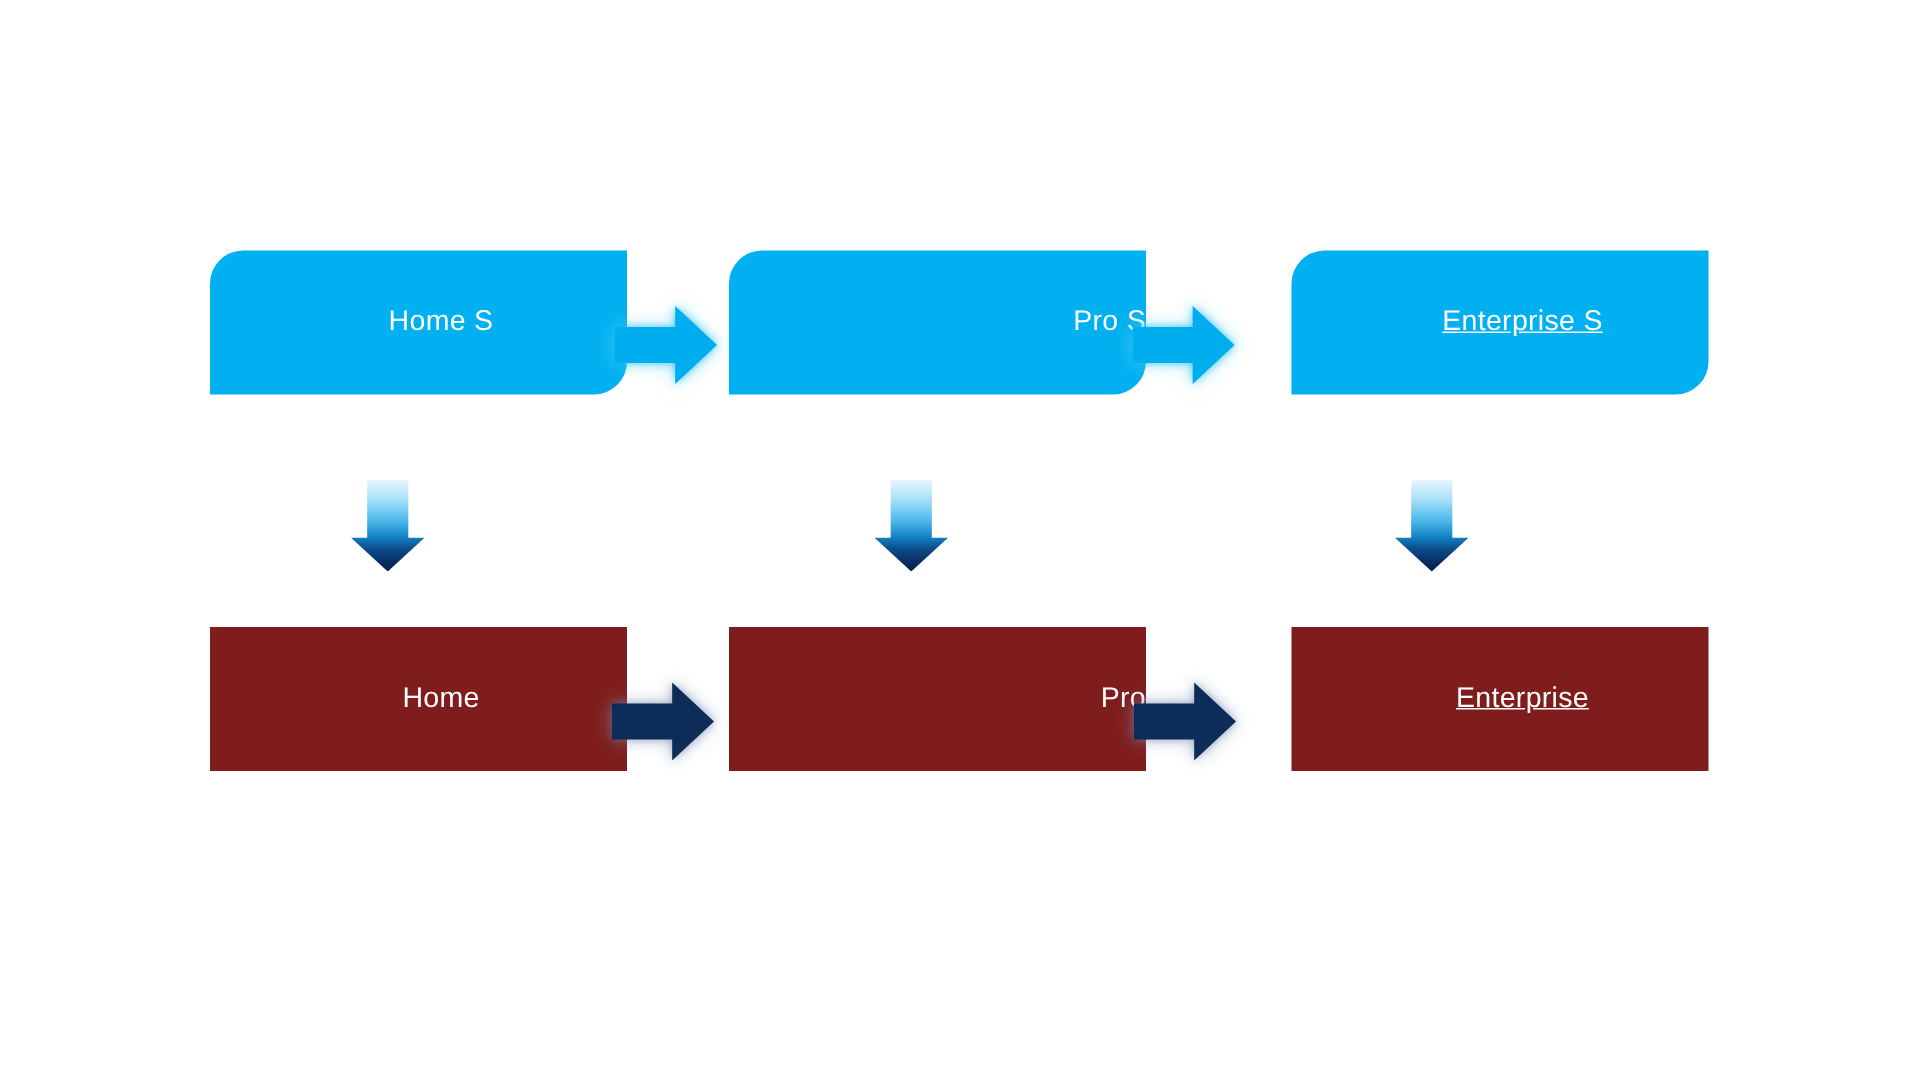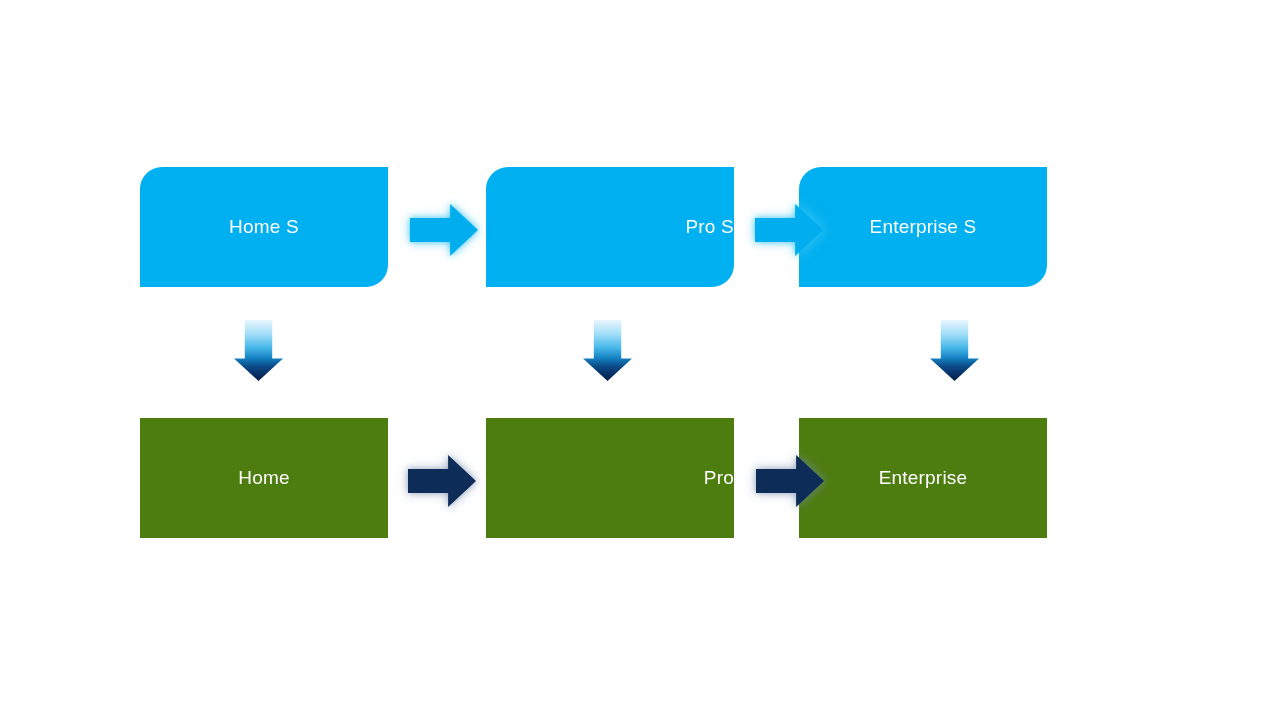--- a/index.html
+++ b/index.html
@@ -1,34 +1,34 @@
 <!DOCTYPE html>
 <html><head>
 <meta charset="utf-8">
 <style>
   html,body{margin:0;padding:0;background:#ffffff;}
   .stage{
     position:relative;width:1280px;height:720px;background:#ffffff;overflow:hidden;
     font-family:"Liberation Sans", sans-serif;
   }
   .box{
-    position:absolute;width:248px;height:120px;
+    position:absolute;width:248px;height:96px;
     display:flex;align-items:center;justify-content:center;
-    color:#ffffff;font-size:19px;font-weight:400;letter-spacing:0.2px;
+    color:#ffffff;font-size:19px;font-weight:400;letter-spacing:0.2px;padding-left:30px;
   }
   .box-top{
     top:167px;background:#00B0F0;
     border-radius:22px 0 22px 0;
   }
   .box-bottom{
-    top:418px;background:#4d7c0f;border-radius:0;
+    top:418px;background:#7f1d1d;border-radius:0;
   }
   .c0{left:140px;}
   .c1{left:486px;justify-content:flex-end;}
-  .c2{left:799px;}
+  .c2{left:861px;text-decoration:underline;}
 
   
   .rarrow{position:absolute;width:68px;height:52px;}
   .rarrow .shape{
     width:100%;height:100%;
     clip-path:polygon(0 27%, 59% 27%, 59% 0, 100% 50%, 59% 100%, 59% 73%, 0 73%);
   }
   .rarrow.light{filter:drop-shadow(0 0 3px rgba(0,176,240,0.65)) drop-shadow(0 0 6px rgba(130,220,250,0.55));}
   .rarrow.light .shape{background:#00AEEF;}
   .rarrow.dark{filter:drop-shadow(0 0 3px rgba(90,115,150,0.5)) drop-shadow(0 0 6px rgba(140,160,190,0.45));}

